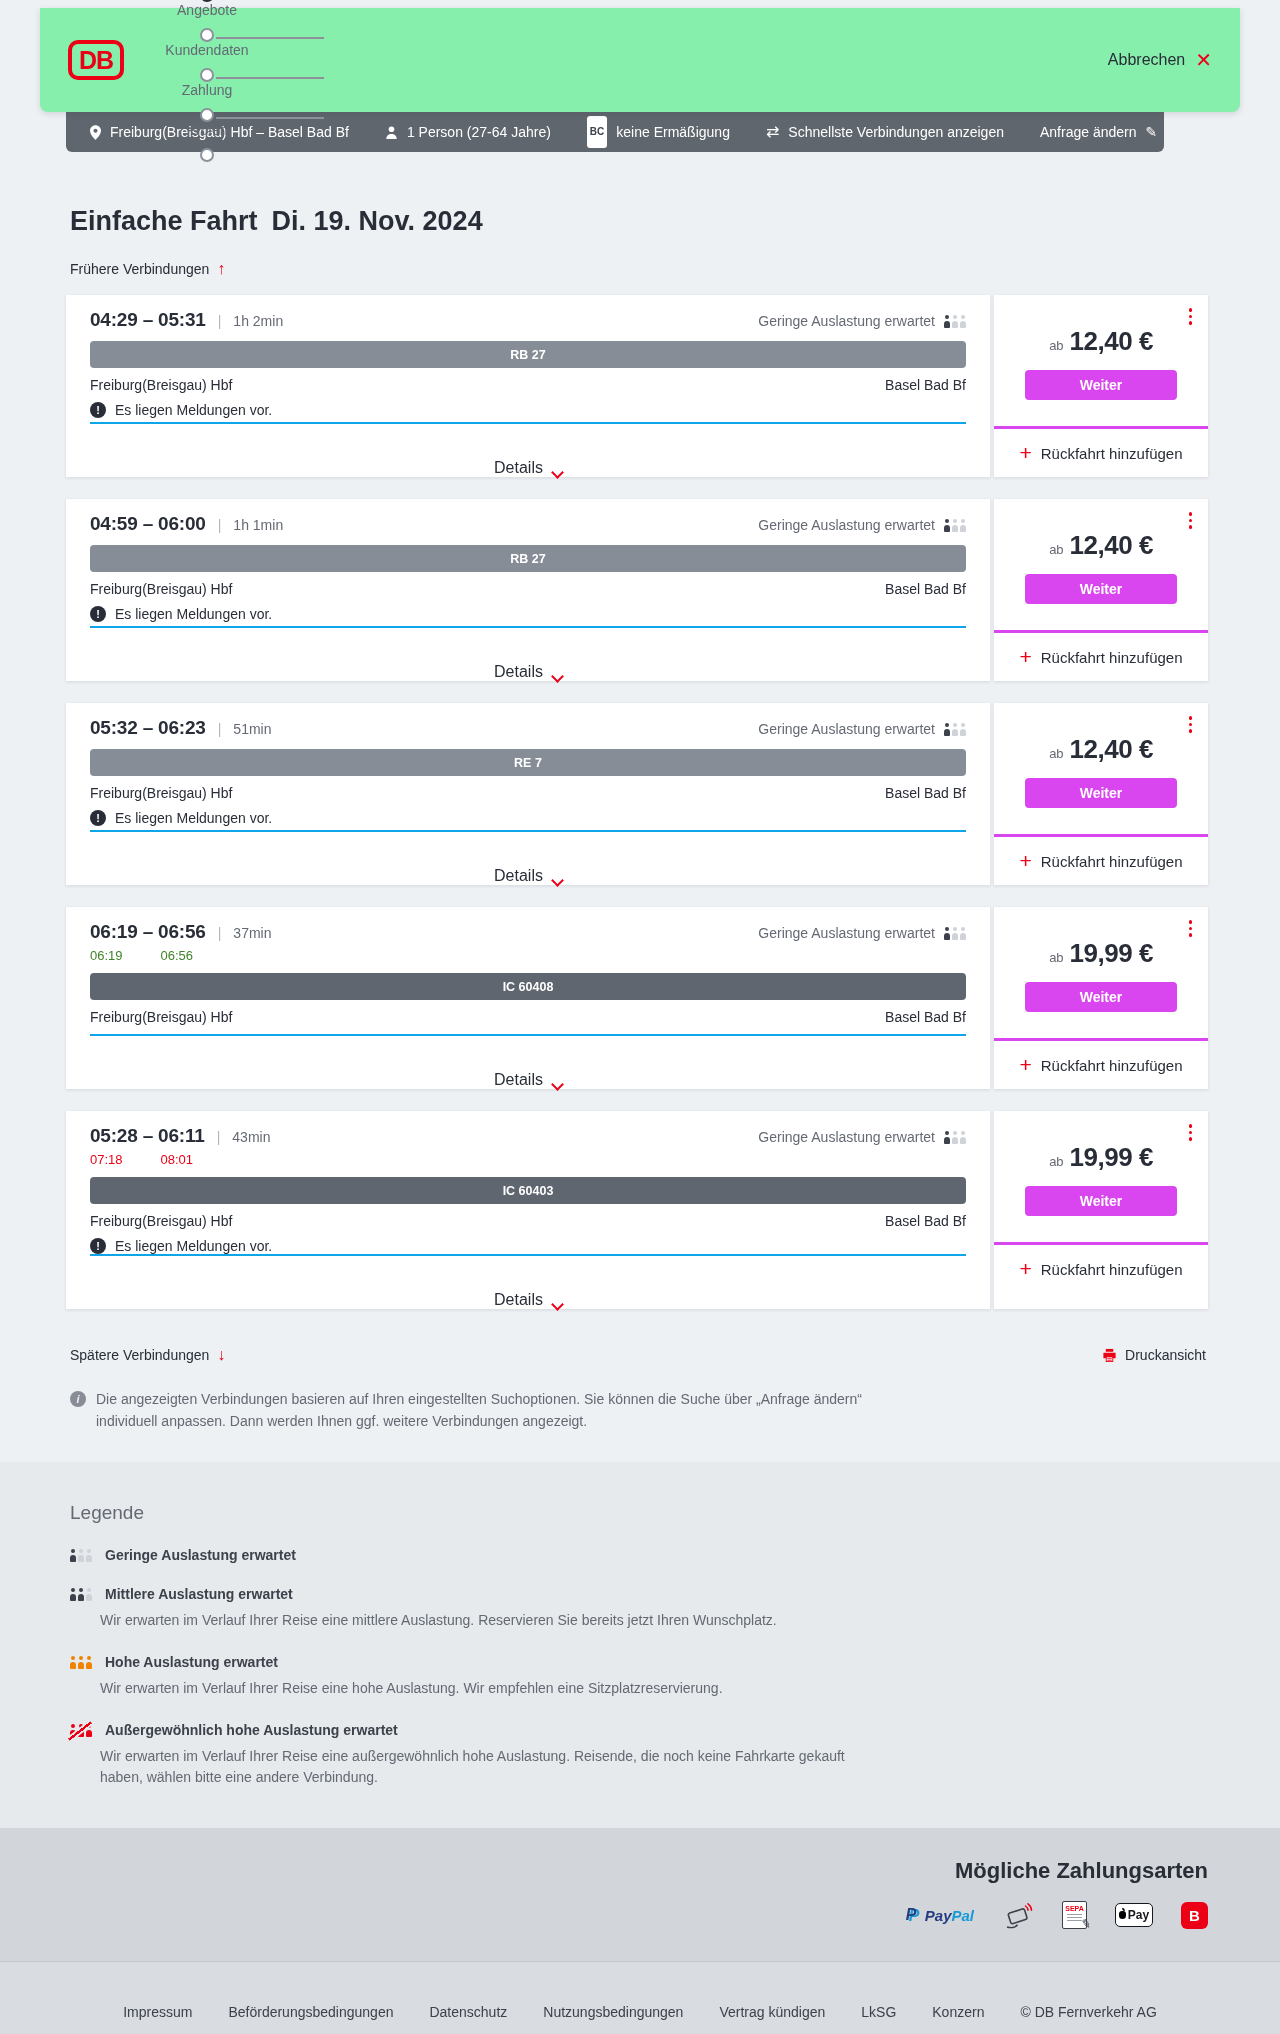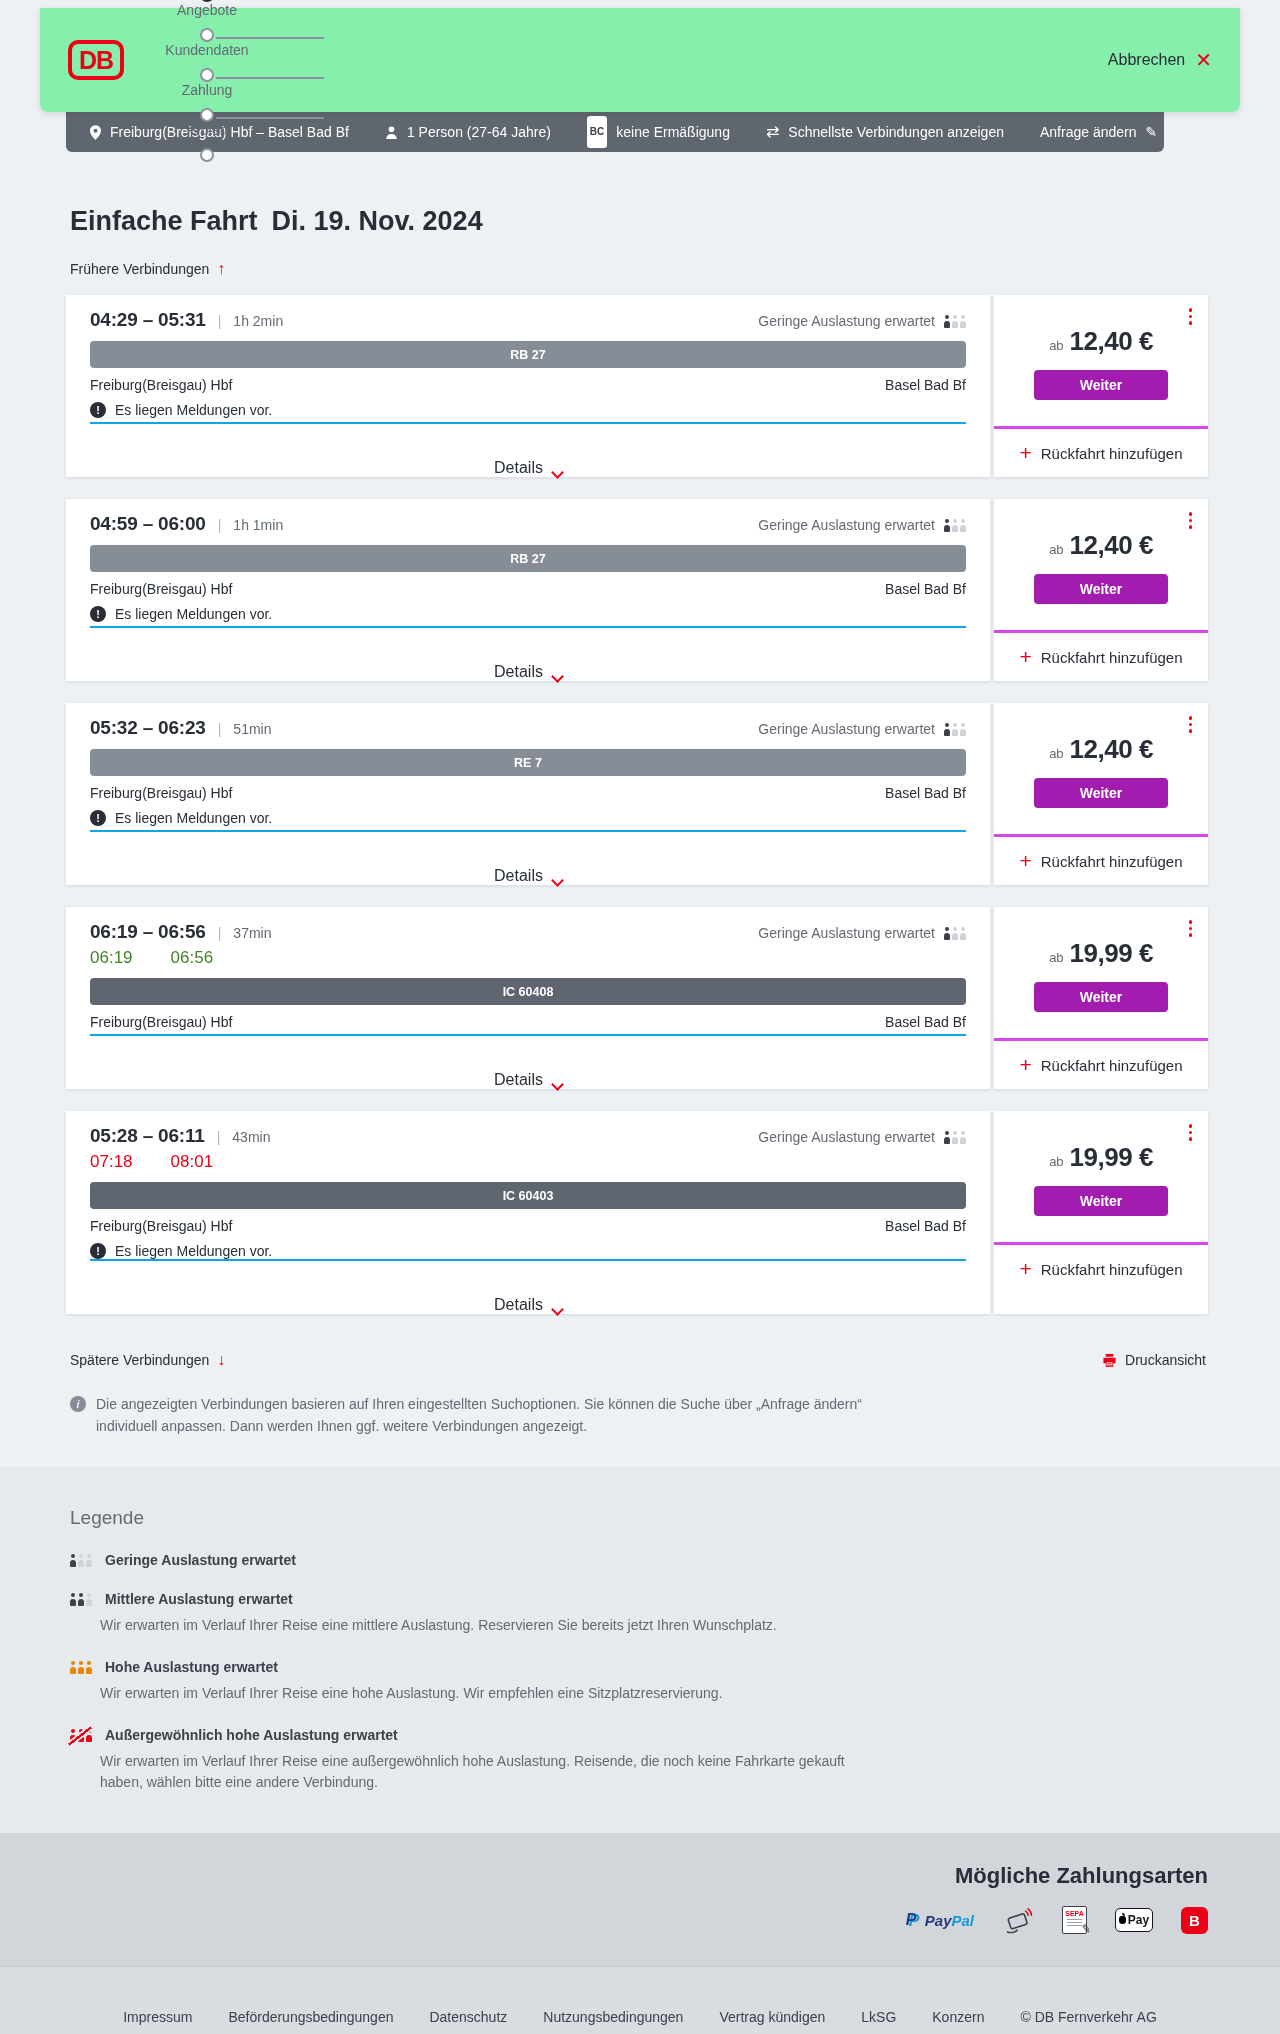--- a/index.html
+++ b/index.html
@@ -76,21 +76,21 @@
   .card-left {
     background:#fff; box-shadow:0 1px 3px rgba(40,45,55,.12);
     padding:14px 24px 0; display:flex; flex-direction:column;
   }
   .row-top { display:flex; align-items:baseline; }
   .time-range { font-size:19px; font-weight:800; letter-spacing:-0.2px; }
   .sep { color:#b2b7be; margin:0 12px; font-size:14px; }
   .duration { font-size:14px; color:#646973; }
   .occupancy { margin-left:auto; display:flex; align-items:center; gap:9px; font-size:14px; color:#646973; }
 
-  .realtime-row { display:flex; gap:38px; font-size:17px; margin-top:5px; }
+  .realtime-row { display:flex; gap:38px; font-size:13px; margin-top:5px; }
   .realtime-row.ontime { color:#408328; }
   .realtime-row.delayed { color:#ec0016; }
 
   .train-bar {
     margin-top:10px; height:27px; border-radius:4px; display:flex; align-items:center;
     justify-content:center; color:#fff; font-size:12.5px; font-weight:bold; cursor:pointer;
   }
   .train-bar.regional { background:#868d96; }
   .train-bar.intercity { background:#5f666f; }
 
@@ -113,21 +113,21 @@
   .price-area {
     position:relative; height:134px; display:flex; flex-direction:column;
     align-items:center; justify-content:center; gap:13px; border-bottom:3px solid #d946ef;
   }
   .menu-dots { position:absolute; top:10px; right:13px; display:flex; flex-direction:column; gap:3px; padding:3px; cursor:pointer; }
   .menu-dots i { width:3.5px; height:3.5px; border-radius:50%; background:#ec0016; }
   .price-line { display:flex; align-items:baseline; gap:6px; margin-top:4px; }
   .price-ab { font-size:13px; color:#646973; }
   .price-value { font-size:26px; font-weight:800; letter-spacing:-0.5px; }
   .weiter-btn {
-    width:134px; height:30px; background:#a21caf; color:#fff; font-weight:bold;
+    width:152px; height:30px; background:#d946ef; color:#fff; font-weight:bold;
     font-size:14px; border:none; border-radius:4px; cursor:pointer;
     font-family:inherit;
   }
   .return-row { height:48px; display:flex; align-items:center; justify-content:center; gap:9px; font-size:15px; cursor:pointer; }
   .plus { color:#ec0016; font-size:21px; font-weight:400; line-height:1; margin-top:-2px; }
 
   .later-row { margin:38px 0 0 4px; display:flex; align-items:center; }
   .print-link { margin-left:auto; display:flex; align-items:center; gap:8px; font-size:14px; cursor:pointer; margin-right:2px; }
 
   .info-note { margin:26px 0 0 4px; display:flex; gap:10px; max-width:810px; }

